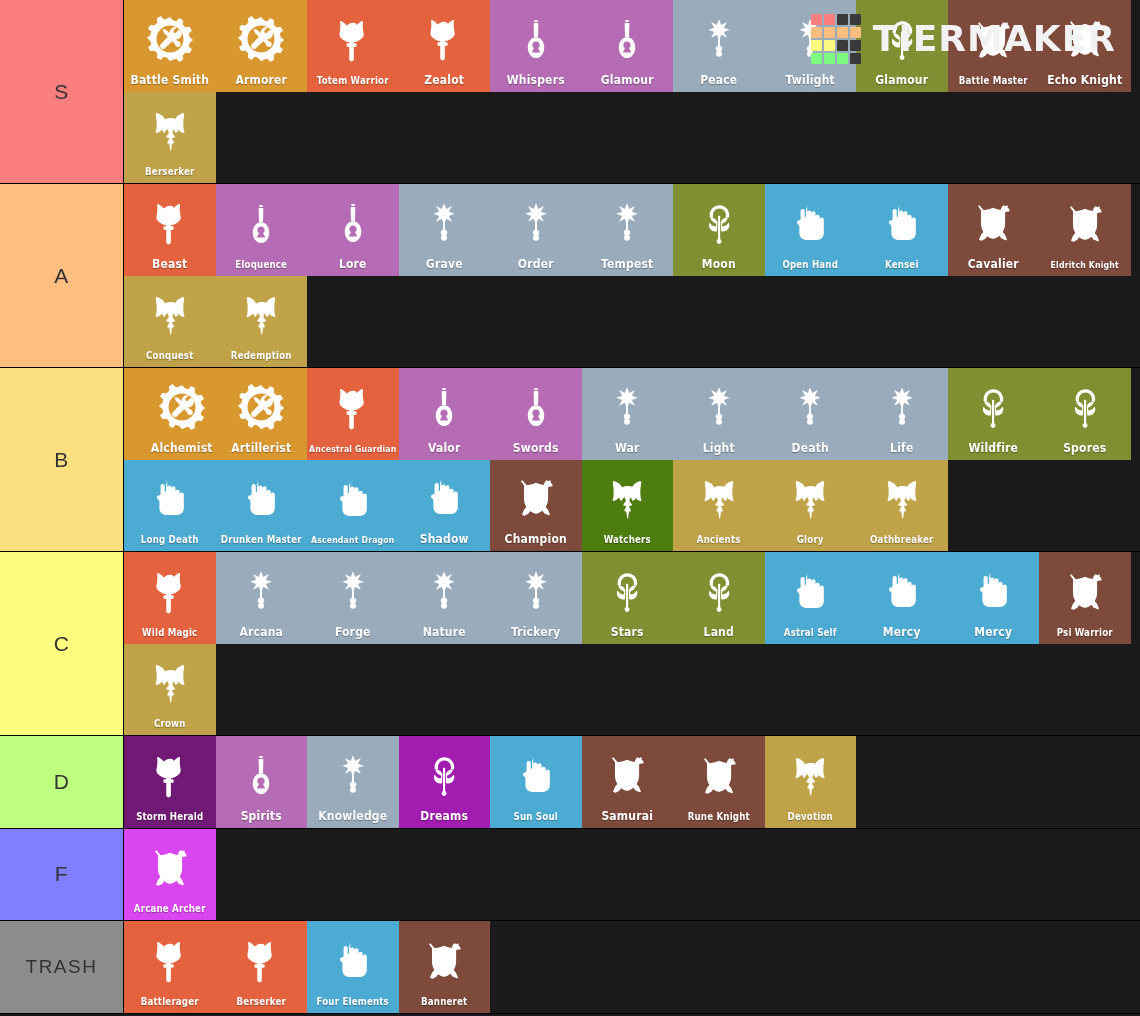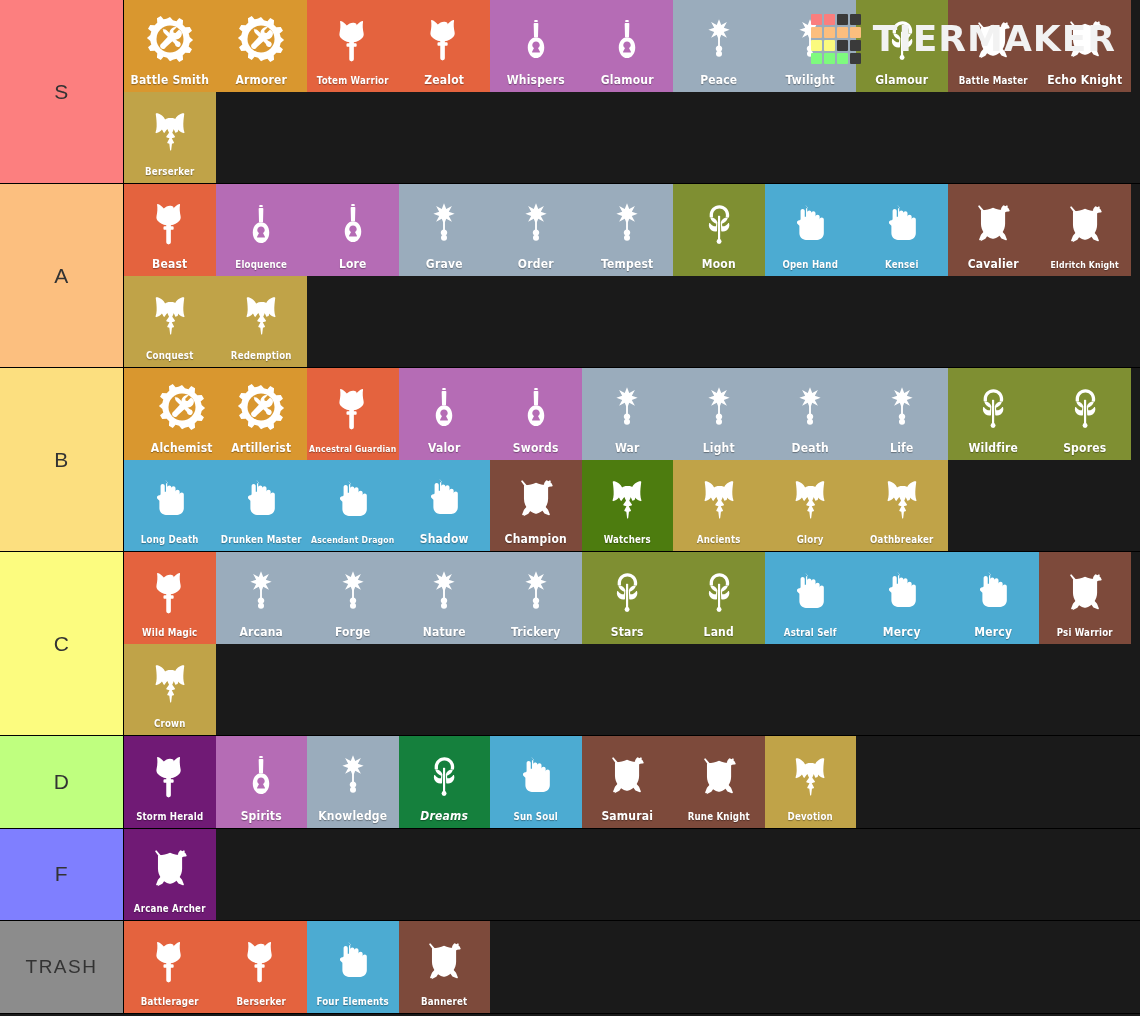--- a/index.html
+++ b/index.html
@@ -912,21 +912,21 @@
                 <g fill="#fff">
       <path d="M32 4.5l3.1 8.1 7.9-4.3-4.3 7.9 8.1 3.1-8.1 3.1 4.3 7.9-7.9-4.3-2 5.3v9.9a4.5 4.5 0 11-2.2 0v-9.9l-2-5.3-7.9 4.3 4.3-7.9-8.1-3.1 8.1-3.1-4.3-7.9 7.9 4.3z"></path>
       <circle cx="32" cy="19.3" r="5.6"></circle>
       <path d="M31 28.5h2v22h-2z"></path>
       <circle cx="32" cy="52.5" r="4.2"></circle>
     </g>
               </svg>
             </div>
             <div class="cap s1">Knowledge</div>
           </div>
-          <div class="tile" style="background: #15803d; font-style: italic;">
+          <div class="tile" style="background: #a21caf;">
             <div class="glyph">
               <svg viewBox="0 0 64 64" width="46" height="46">
                 <g fill="#fff">
       <path d="M44.6 7.2c-7.5 0-13.6 6.1-13.6 13.6v3.3h4.6v-3.3c0-5 4-9 9-9s9 4 9 9c0 .9-.1 1.7-.4 2.5l4.4 1.4c.4-1.2.6-2.5.6-3.9 0-7.5-6.1-13.6-13.6-13.6z" transform="translate(-12 0)"></path>
       <path d="M30.6 22h3v35.5h-3z"></path>
       <circle cx="32.1" cy="57.8" r="3.4"></circle>
       <path d="M29.8 30.9c-1.3-4-5-6.4-8.9-6.8-.6-.1-1.1.5-.9 1.1 1.2 3.8 4.2 6.9 8.1 7.8l-.3 3.5c-3.3.3-6.4-1.4-8.2-4.3-.3-.5-1.1-.4-1.3.2-1.2 3.7.2 7.8 3.5 10 2.3 1.5 5 1.8 7.4 1.1z"></path>
       <path d="M34.5 30.9c1.3-4 5-6.4 8.9-6.8.6-.1 1.1.5.9 1.1-1.2 3.8-4.2 6.9-8.1 7.8l.3 3.5c3.3.3 6.4-1.4 8.2-4.3.3-.5 1.1-.4 1.3.2 1.2 3.7-.2 7.8-3.5 10-2.3 1.5-5 1.8-7.4 1.1z"></path>
     </g>
               </svg>
@@ -982,21 +982,21 @@
     </g>
               </svg>
             </div>
             <div class="cap s2">Devotion</div>
           </div>
         </div>
       </div>
       <div class="tier-row" style="height: 92.5px;">
         <div class="tier-label" style="background: rgb(127, 127, 255);">F</div>
         <div class="tier-items">
-          <div class="tile" style="background: #701a75;">
+          <div class="tile" style="background: #d946ef;">
             <div class="glyph">
               <svg viewBox="0 0 64 64" width="50" height="50">
                 <g fill="#fff">
       <path d="M45.8 9.2L18.7 48.9l-2.7 6.3 6.2-2.9L49.4 12.6z" transform="rotate(0 32 32)"></path>
       <path d="M50.6 9.8a1 1 0 00-1.4-.2L16.6 47.1l-2.3 5.7c-.3.8.5 1.6 1.3 1.3l5.6-2.4L50.7 11.2a1 1 0 00-.1-1.4z"></path>
       <path d="M13.4 9.8a1 1 0 011.4-.2l32.6 37.5 2.3 5.7c.3.8-.5 1.6-1.3 1.3l-5.6-2.4L13.3 11.2a1 1 0 01.1-1.4z"></path>
       <path d="M44.9 9.6c3.9.2 7.3 2.8 8.4 6.5.2.6-.3 1.2-.9 1.1-2-.3-3.9.3-5.4 1.5l-4.7-5.5z"></path>
       <path d="M32 12.4c-4.2 1.9-9 3-13.9 3.3-.8 0-1.5.7-1.5 1.6v15.5c0 8.9 6.1 16.9 14.7 19.3.5.1 1 .1 1.5 0 8.6-2.4 14.7-10.4 14.7-19.3V17.3c0-.9-.7-1.6-1.5-1.6-4.9-.3-9.7-1.4-13.9-3.3z"></path>
     </g>
               </svg>

